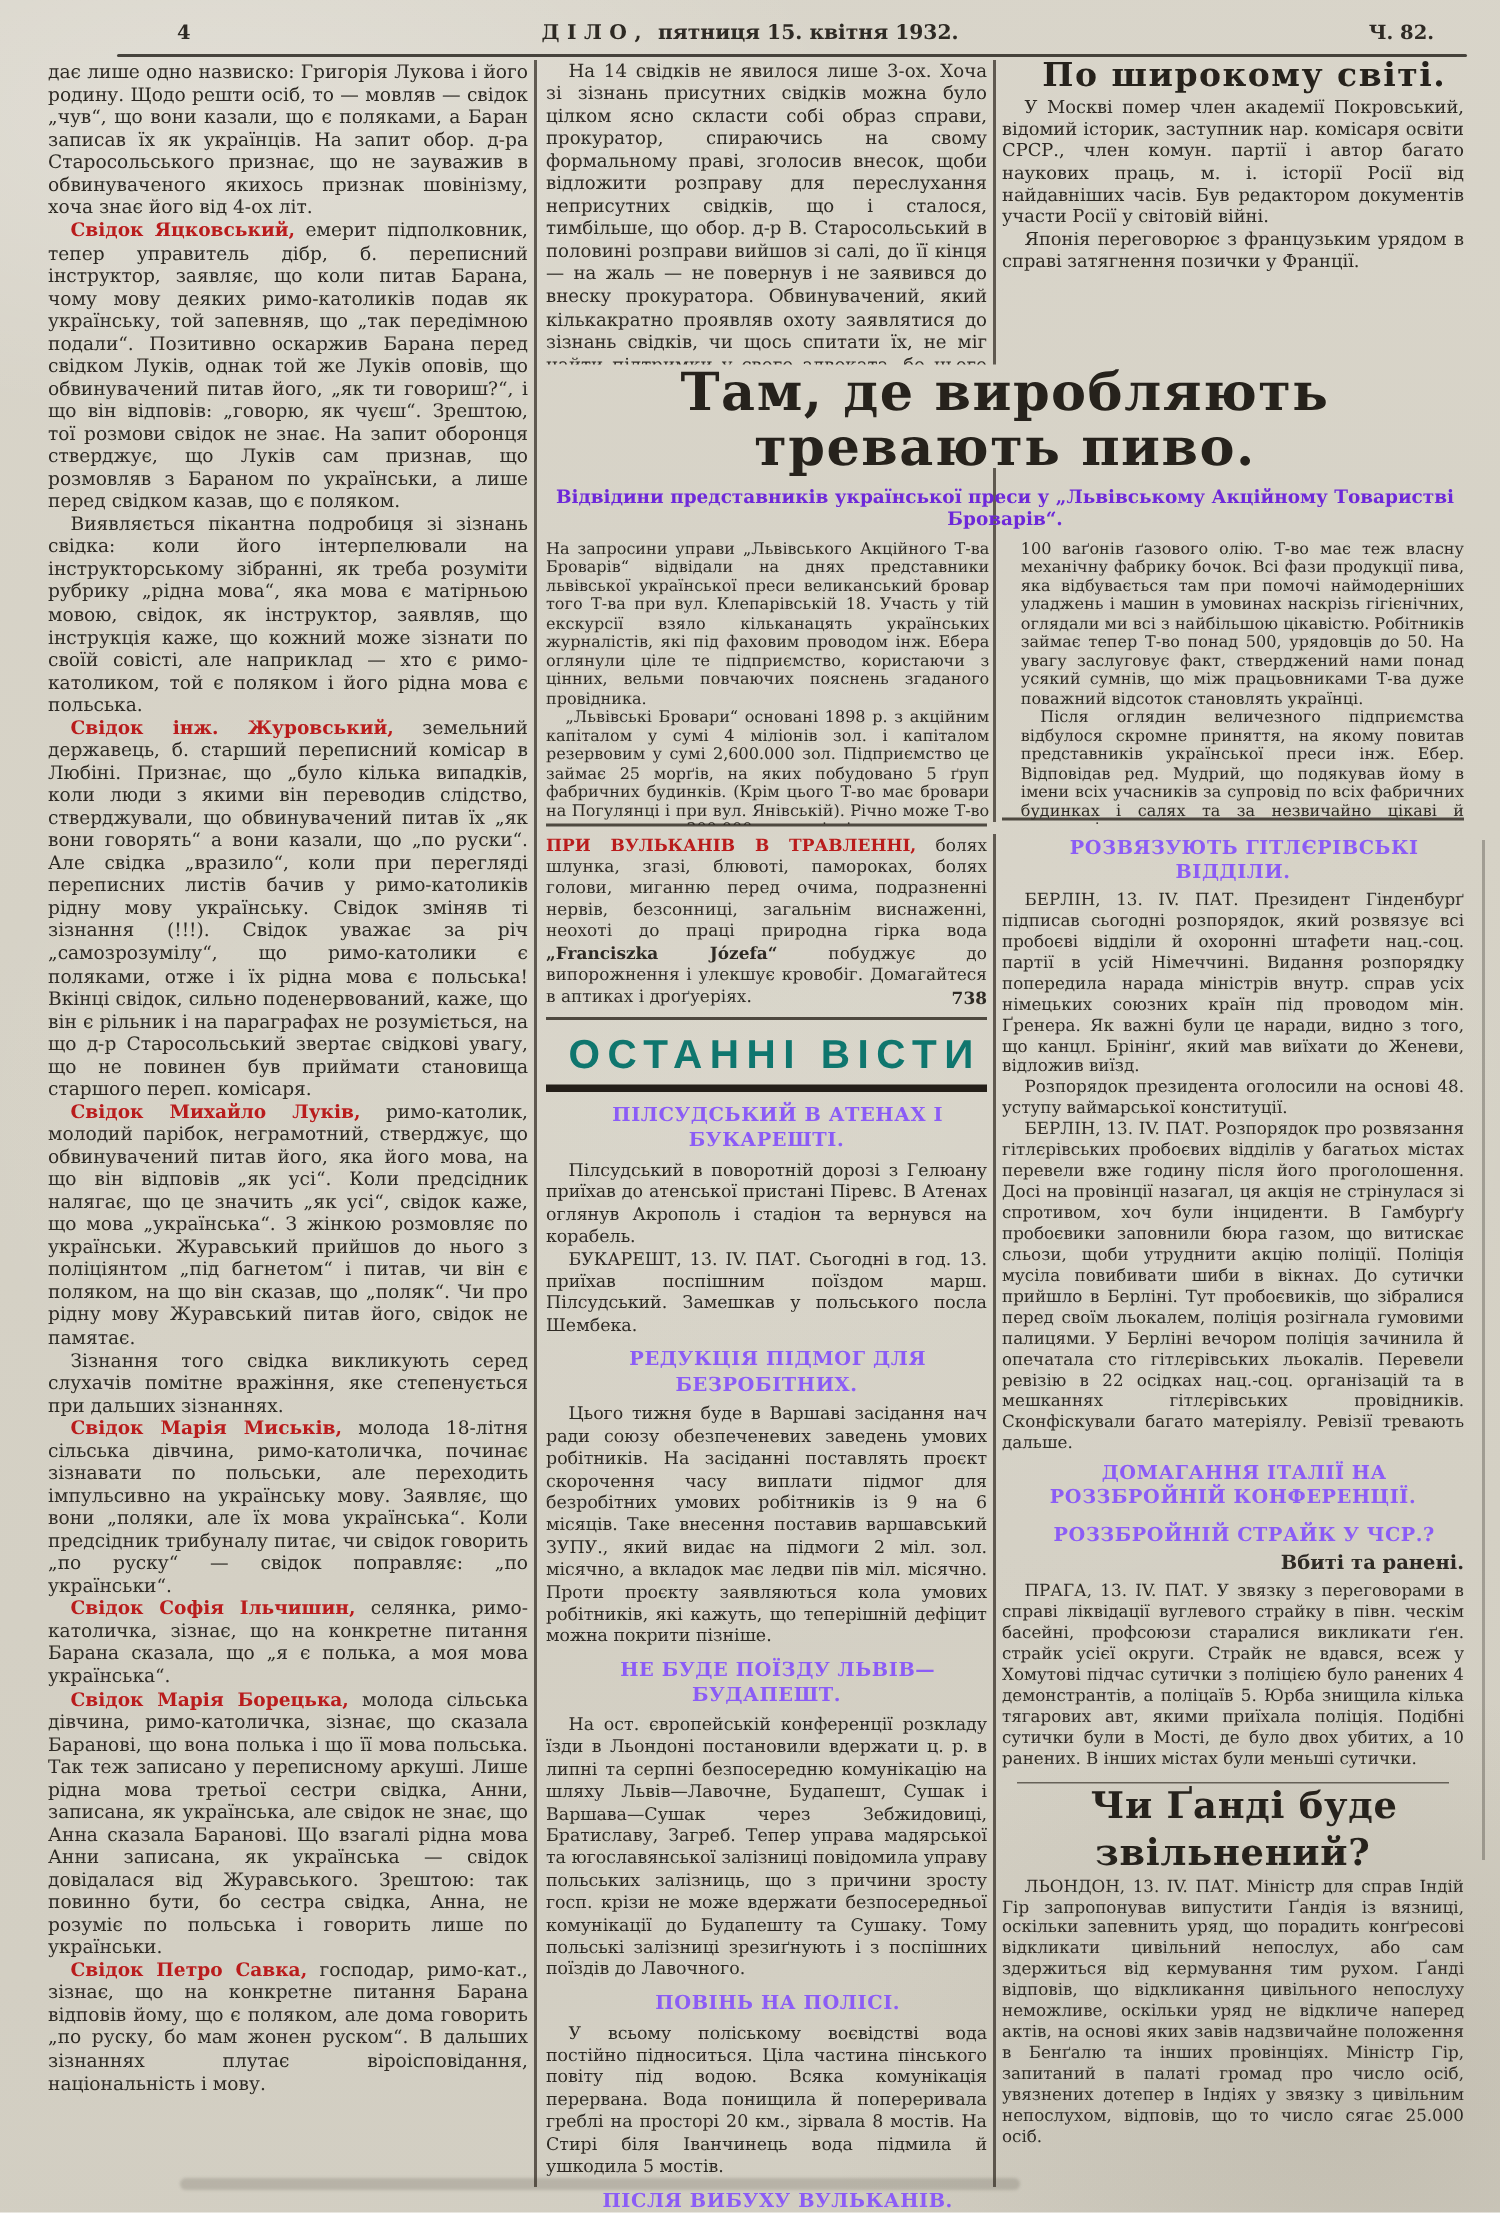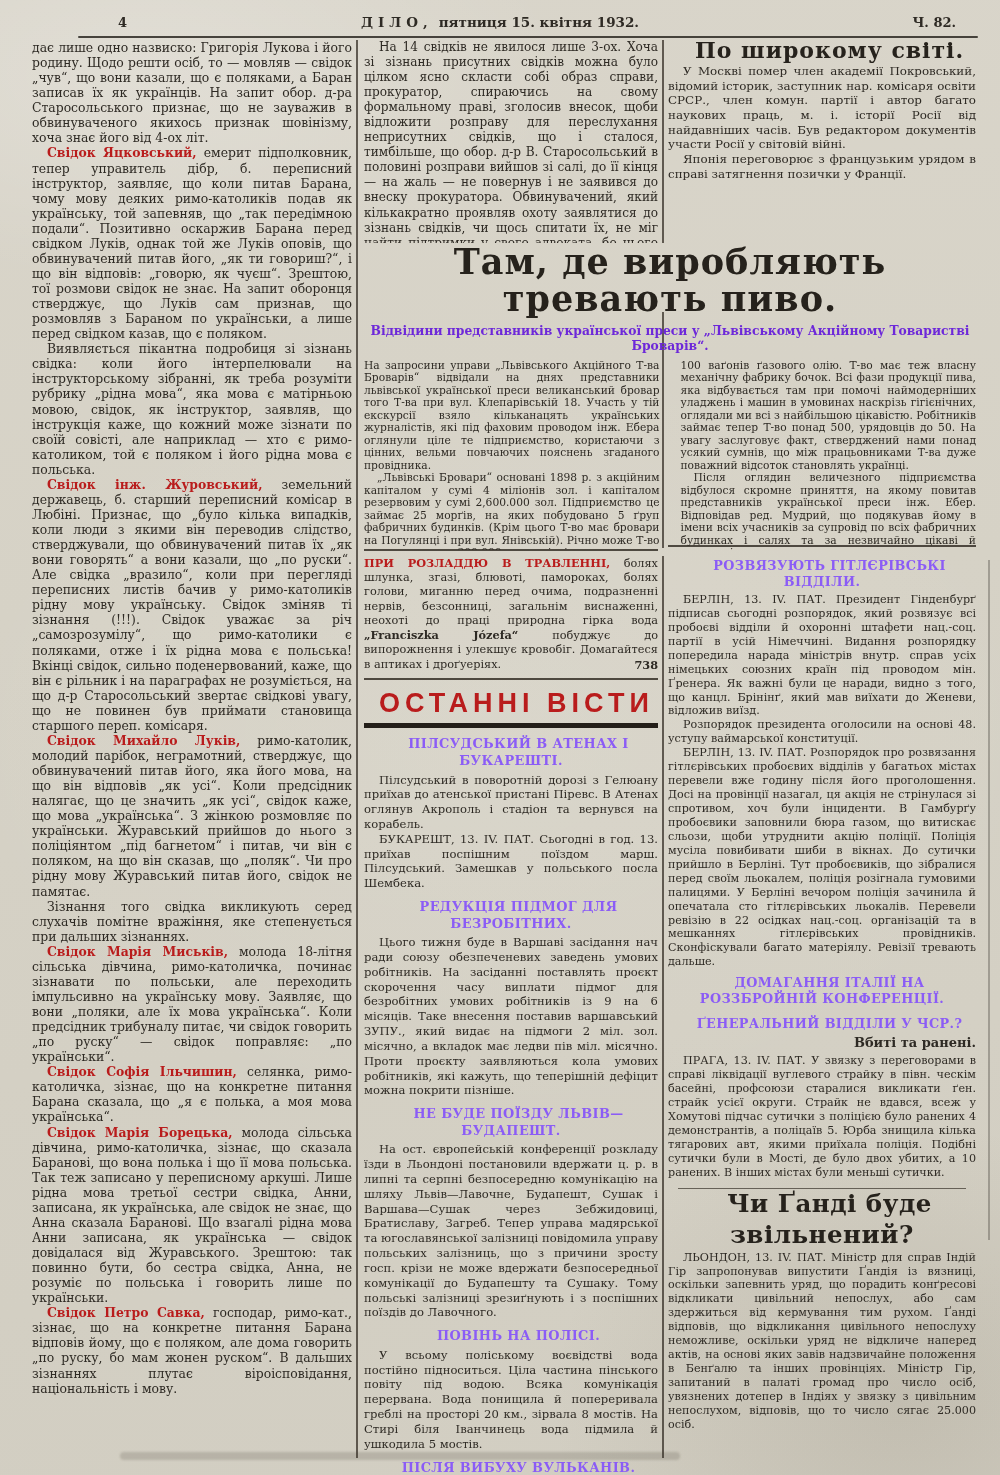--- a/index.html
+++ b/index.html
@@ -38,21 +38,21 @@
   .beer-subhead{text-align:center;font-weight:bold;font-size:12.3px;margin:0 0 7px 0;text-indent:0;color:#6d28d9;}
   .beer-cols{display:flex;gap:21px;text-align:justify;font-size:10.7px;line-height:1.17;}
   .beer-col{flex:1;}
   .beer-col p{margin:0;text-indent:13px;}
   .beer-col p.noindent{text-indent:0;}
   
   #col-mid-low{left:364px;top:556px;width:294px;height:916px;font-size:11.6px;line-height:1.28;}
   .ad-block{font-size:11.3px;line-height:1.26;}
   .ad-num{float:right;font-weight:bold;}
   .sect-rule{height:2.2px;background:rgba(42,36,28,.8);margin:6px 0 6px;border:0;}
-  .latest-title{font-family:"Liberation Sans",sans-serif;font-weight:bold;font-size:27px;letter-spacing:5px;text-align:left;color:#b91c1c;border-bottom:5px solid #241f19;padding-bottom:3px;margin:6px 0 8px;text-indent:0;}
+  .latest-title{font-family:"Liberation Sans",sans-serif;font-weight:bold;font-size:27px;letter-spacing:5px;text-align:left;color:#0f766e;border-bottom:5px solid #241f19;padding-bottom:3px;margin:6px 0 8px;text-indent:0;}
   #col-mid-low .art-head{font-size:12.9px;margin:8px 0 3px;}
   
   #col-right-top{left:668px;top:37px;width:308px;height:208px;font-size:11.9px;line-height:1.23;}
   .world-title{text-align:center;font-size:22px;font-weight:bold;letter-spacing:1px;margin:0 0 5px 0;text-indent:0;color:#26221c;}
   
   #col-right-low{left:668px;top:552px;width:308px;height:906px;font-size:11.15px;line-height:1.25;display:flex;flex-direction:column;}
   #col-right-low .art-head{font-size:12.8px;margin:6px 0 3px;}
   #col-right-low .art-subhead{font-weight:bold;text-align:right;text-indent:0;font-size:13px;margin:0 0 3px;}
   .gandhi-title{text-align:center;font-size:24.5px;font-weight:bold;letter-spacing:.5px;margin:9px 0 5px;text-indent:0;color:#26221c;}
   .thin-rule{height:1.4px;background:rgba(44,38,30,.65);margin:8px 10px 0;border:0;}
@@ -114,21 +114,21 @@
     </div>
     <div class="beer-col">
       <p class="noindent">100 ваґонів ґазового олію. Т-во має теж власну механічну фабрику бочок. Всі фази продукції пива, яка відбувається там при помочі наймодерніших уладжень і машин в умовинах наскрізь гігієнічних, оглядали ми всі з найбільшою цікавістю. Робітників займає тепер Т-во понад 500, урядовців до 50. На увагу заслуговує факт, стверджений нами понад усякий сумнів, що між працьовниками Т-ва дуже поважний відсоток становлять українці.</p>
       <p>Після оглядин величезного підприємства відбулося скромне приняття, на якому повитав представників української преси інж. Ебер. Відповідав ред. Мудрий, що подякував йому в імени всіх учасників за супровід по всіх фабричних будинках і салях та за незвичайно цікаві й повчаючі пояснення.</p>
     </div>
   </div>
 </div>
 
 <div id="col-mid-low" class="col">
   <p class="ad-block noindent">
-    <b class="lead">ПРИ РОЗЛАДДЮ В ТРАВЛЕННІ,</b>
+    <b class="lead">ПРИ ВУЛЬКАНІВ В ТРАВЛЕННІ,</b>
     <span>болях шлунка, згазі, блювоті, памороках, болях голови, миганню перед очима, подразненні нервів, безсонниці, загальнім виснаженні, неохоті до праці природна гірка вода</span>
     <b>„Franciszka Józefa“</b>
     <span>побуджує до випорожнення і улекшує кровобіг. Домагайтеся в аптиках і дроґуеріях.</span>
     <span class="ad-num">738</span>
   </p>
   <div class="sect-rule"></div>
   <p class="latest-title">ОСТАННІ ВІСТИ</p>
   <p class="art-head">ПІЛСУДСЬКИЙ В АТЕНАХ І БУКАРЕШТІ.</p>
   <p>Пілсудський в поворотній дорозі з Гелюану приїхав до атенської пристані Піревс. В Атенах оглянув Акрополь і стадіон та вернувся на корабель.</p>
   <p>БУКАРЕШТ, 13. IV. ПАТ. Сьогодні в год. 13. приїхав поспішним поїздом марш. Пілсудський. Замешкав у польського посла Шембека.</p>
@@ -141,20 +141,20 @@
   <p class="art-head">ПІСЛЯ ВИБУХУ ВУЛЬКАНІВ.</p>
 
 </div>
 
 <div id="col-right-low" class="col">
   <p class="art-head">РОЗВЯЗУЮТЬ ГІТЛЄРІВСЬКІ ВІДДІЛИ.</p>
   <p>БЕРЛІН, 13. IV. ПАТ. Президент Гінденбурґ підписав сьогодні розпорядок, який розвязує всі пробоєві відділи й охоронні штафети нац.-соц. партії в усій Німеччині. Видання розпорядку попередила нарада міністрів внутр. справ усіх німецьких союзних країн під проводом мін. Ґренера. Як важні були це наради, видно з того, що канцл. Брінінґ, який мав виїхати до Женеви, відложив виїзд.</p>
   <p>Розпорядок президента оголосили на основі 48. уступу ваймарської конституції.</p>
   <p>БЕРЛІН, 13. IV. ПАТ. Розпорядок про розвязання гітлєрівських пробоєвих відділів у багатьох містах перевели вже годину після його проголошення. Досі на провінції назагал, ця акція не стрінулася зі спротивом, хоч були інциденти. В Гамбурґу пробоєвики заповнили бюра газом, що витискає сльози, щоби утруднити акцію поліції. Поліція мусіла повибивати шиби в вікнах. До сутички прийшло в Берліні. Тут пробоєвиків, що зібралися перед своїм льокалем, поліція розігнала гумовими палицями. У Берліні вечором поліція зачинила й опечатала сто гітлєрівських льокалів. Перевели ревізію в 22 осідках нац.-соц. організацій та в мешканнях гітлєрівських провідників. Сконфіскували багато матеріялу. Ревізії тревають дальше.</p>
   <p class="art-head">ДОМАГАННЯ ІТАЛІЇ НА РОЗЗБРОЙНІЙ КОНФЕРЕНЦІЇ.</p>
-  <p class="art-head">ҐЕНЕРАЛЬНИЙ ВІДДІЛИ У ЧСР.?</p>
+  <p class="art-head">РОЗЗБРОЙНІЙ СТРАЙК У ЧСР.?</p>
   <p class="art-subhead">Вбиті та ранені.</p>
   <p>ПРАГА, 13. IV. ПАТ. У звязку з переговорами в справі ліквідації вуглевого страйку в півн. ческім басейні, профсоюзи старалися викликати ґен. страйк усієї округи. Страйк не вдався, всеж у Хомутові підчас сутички з поліцією було ранених 4 демонстрантів, а поліцаїв 5. Юрба знищила кілька тягарових авт, якими приїхала поліція. Подібні сутички були в Мості, де було двох убитих, а 10 ранених. В інших містах були меньші сутички.</p>
   <div class="thin-rule"></div>
   <p class="gandhi-title">Чи Ґанді буде звільнений?</p>
   <p>ЛЬОНДОН, 13. IV. ПАТ. Міністр для справ Індій Гір запропонував випустити Ґандія із вязниці, оскільки запевнить уряд, що порадить конґресові відкликати цивільний непослух, або сам здержиться від кермування тим рухом. Ґанді відповів, що відкликання цивільного непослуху неможливе, оскільки уряд не відкличе наперед актів, на основі яких завів надзвичайне положення в Бенґалю та інших провінціях. Міністр Гір, запитаний в палаті громад про число осіб, увязнених дотепер в Індіях у звязку з цивільним непослухом, відповів, що то число сягає 25.000 осіб.</p>
 
 </div>
 
 </body></html>

